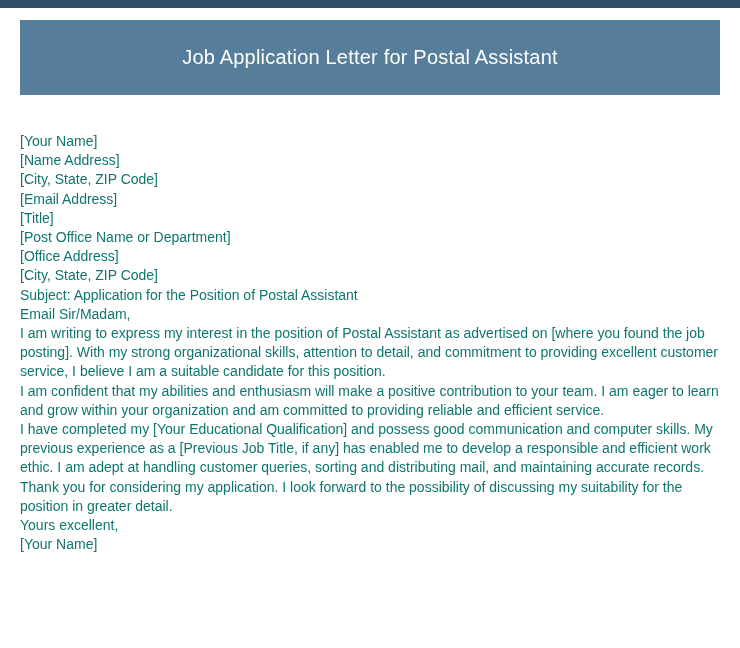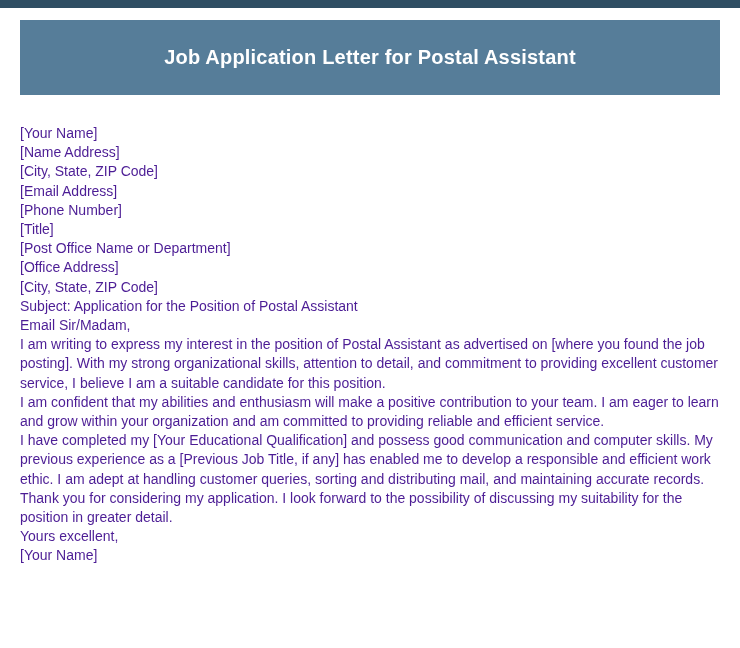--- a/index.html
+++ b/index.html
@@ -31,30 +31,30 @@
     width: 700px;
     height: 75px;
     background: #567d99;
     display: flex;
     align-items: center;
     justify-content: center;
   }
   .header-banner .title {
     color: #ffffff;
     font-size: 20px;
-    font-weight: 700;
+    font-weight: 400;
     letter-spacing: 0.2px;
     white-space: nowrap;
   }
   .letter-body {
     position: absolute;
-    top: 124px;
+    top: 132px;
     left: 20px;
     width: 706px;
-    color: #4c1d95;
+    color: #0f766e;
     font-size: 14px;
     line-height: 19.2px;
     font-weight: 400;
   }
   .letter-body div { margin: 0; }
 </style>
 </head>
 <body>
 
 <div class="page">
@@ -63,21 +63,20 @@
 
   <div class="header-banner">
     <span class="title">Job Application Letter for Postal Assistant</span>
   </div>
 
   <div class="letter-body">
     <div>[Your Name]</div>
     <div>[Name Address]</div>
     <div>[City, State, ZIP Code]</div>
     <div>[Email Address]</div>
-    <div>[Phone Number]</div>
     <div>[Title]</div>
 
     <div>[Post Office Name or Department]</div>
     <div>[Office Address]</div>
     <div>[City, State, ZIP Code]</div>
 
     <div>Subject: Application for the Position of Postal Assistant</div>
     <div>Email Sir/Madam,</div>
 
     <div>I am writing to express my interest in the position of Postal Assistant as advertised on [where you found the job posting]. With my strong organizational skills, attention to detail, and commitment to providing excellent customer service, I believe I am a suitable candidate for this position.</div>

